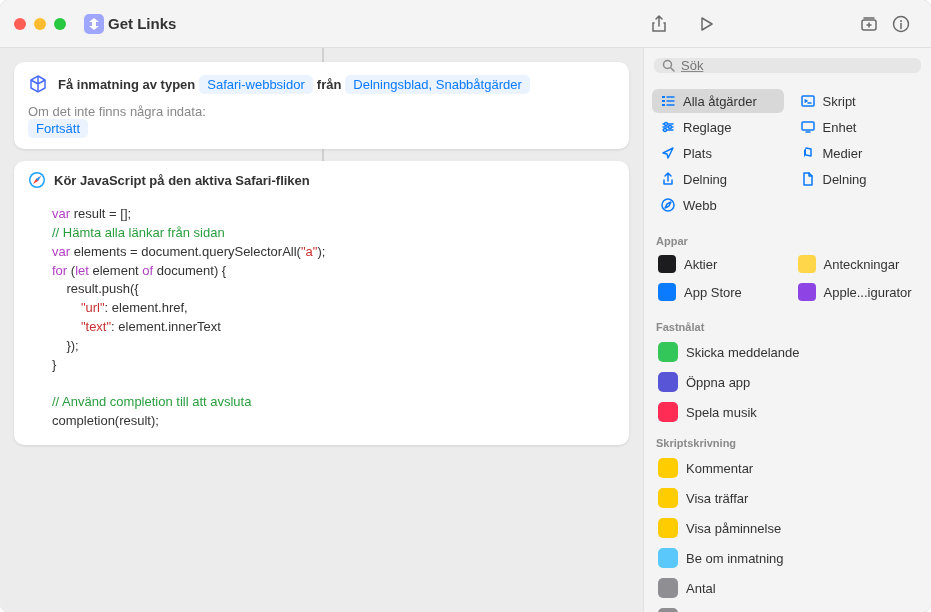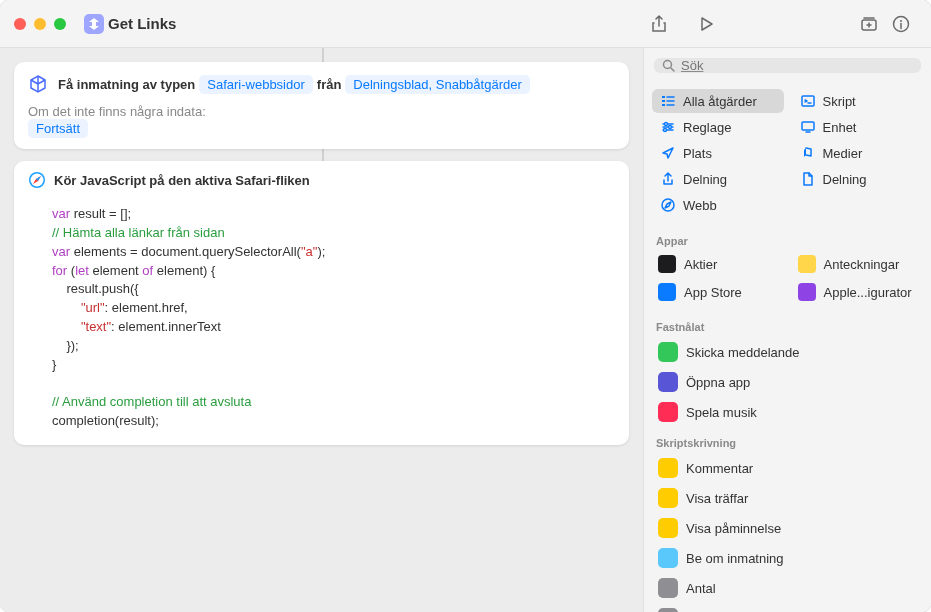--- a/index.html
+++ b/index.html
@@ -140,21 +140,21 @@
               <circle cx="9" cy="9" r="6.5" fill="#fff"></circle>
               <path d="M5 13l3-5 5-3-3 5z" fill="#ff3b30"></path>
               <path d="M8 8l5-3-3 5z" fill="#1aa0ff"></path>
             </svg>
         </span>
         <span class="card2-title">Kör JavaScript på den aktiva Safari-fliken</span>
       </div>
       <div class="code-block"><span class="kw">var</span><span> result = [];</span>
 <span class="cm">// Hämta alla länkar från sidan</span>
 <span class="kw">var</span><span> elements = document.querySelectorAll(</span><span class="str">"a"</span><span>);</span>
-<span class="kw">for</span><span> (</span><span class="kw">let</span><span> element </span><span class="kw">of</span><span> element) {</span>
+<span class="kw">for</span><span> (</span><span class="kw">let</span><span> element </span><span class="kw">of</span><span> document) {</span>
 <span>    result.push({</span>
 <span>        </span><span class="str">"url"</span><span>: element.href,</span>
 <span>        </span><span class="str">"text"</span><span>: element.innerText</span>
 <span>    });</span>
 <span>}</span>
 <span></span>
 <span class="cm">// Använd completion till att avsluta</span>
 <span>completion(result);</span></div>
     </div>
   </div>

